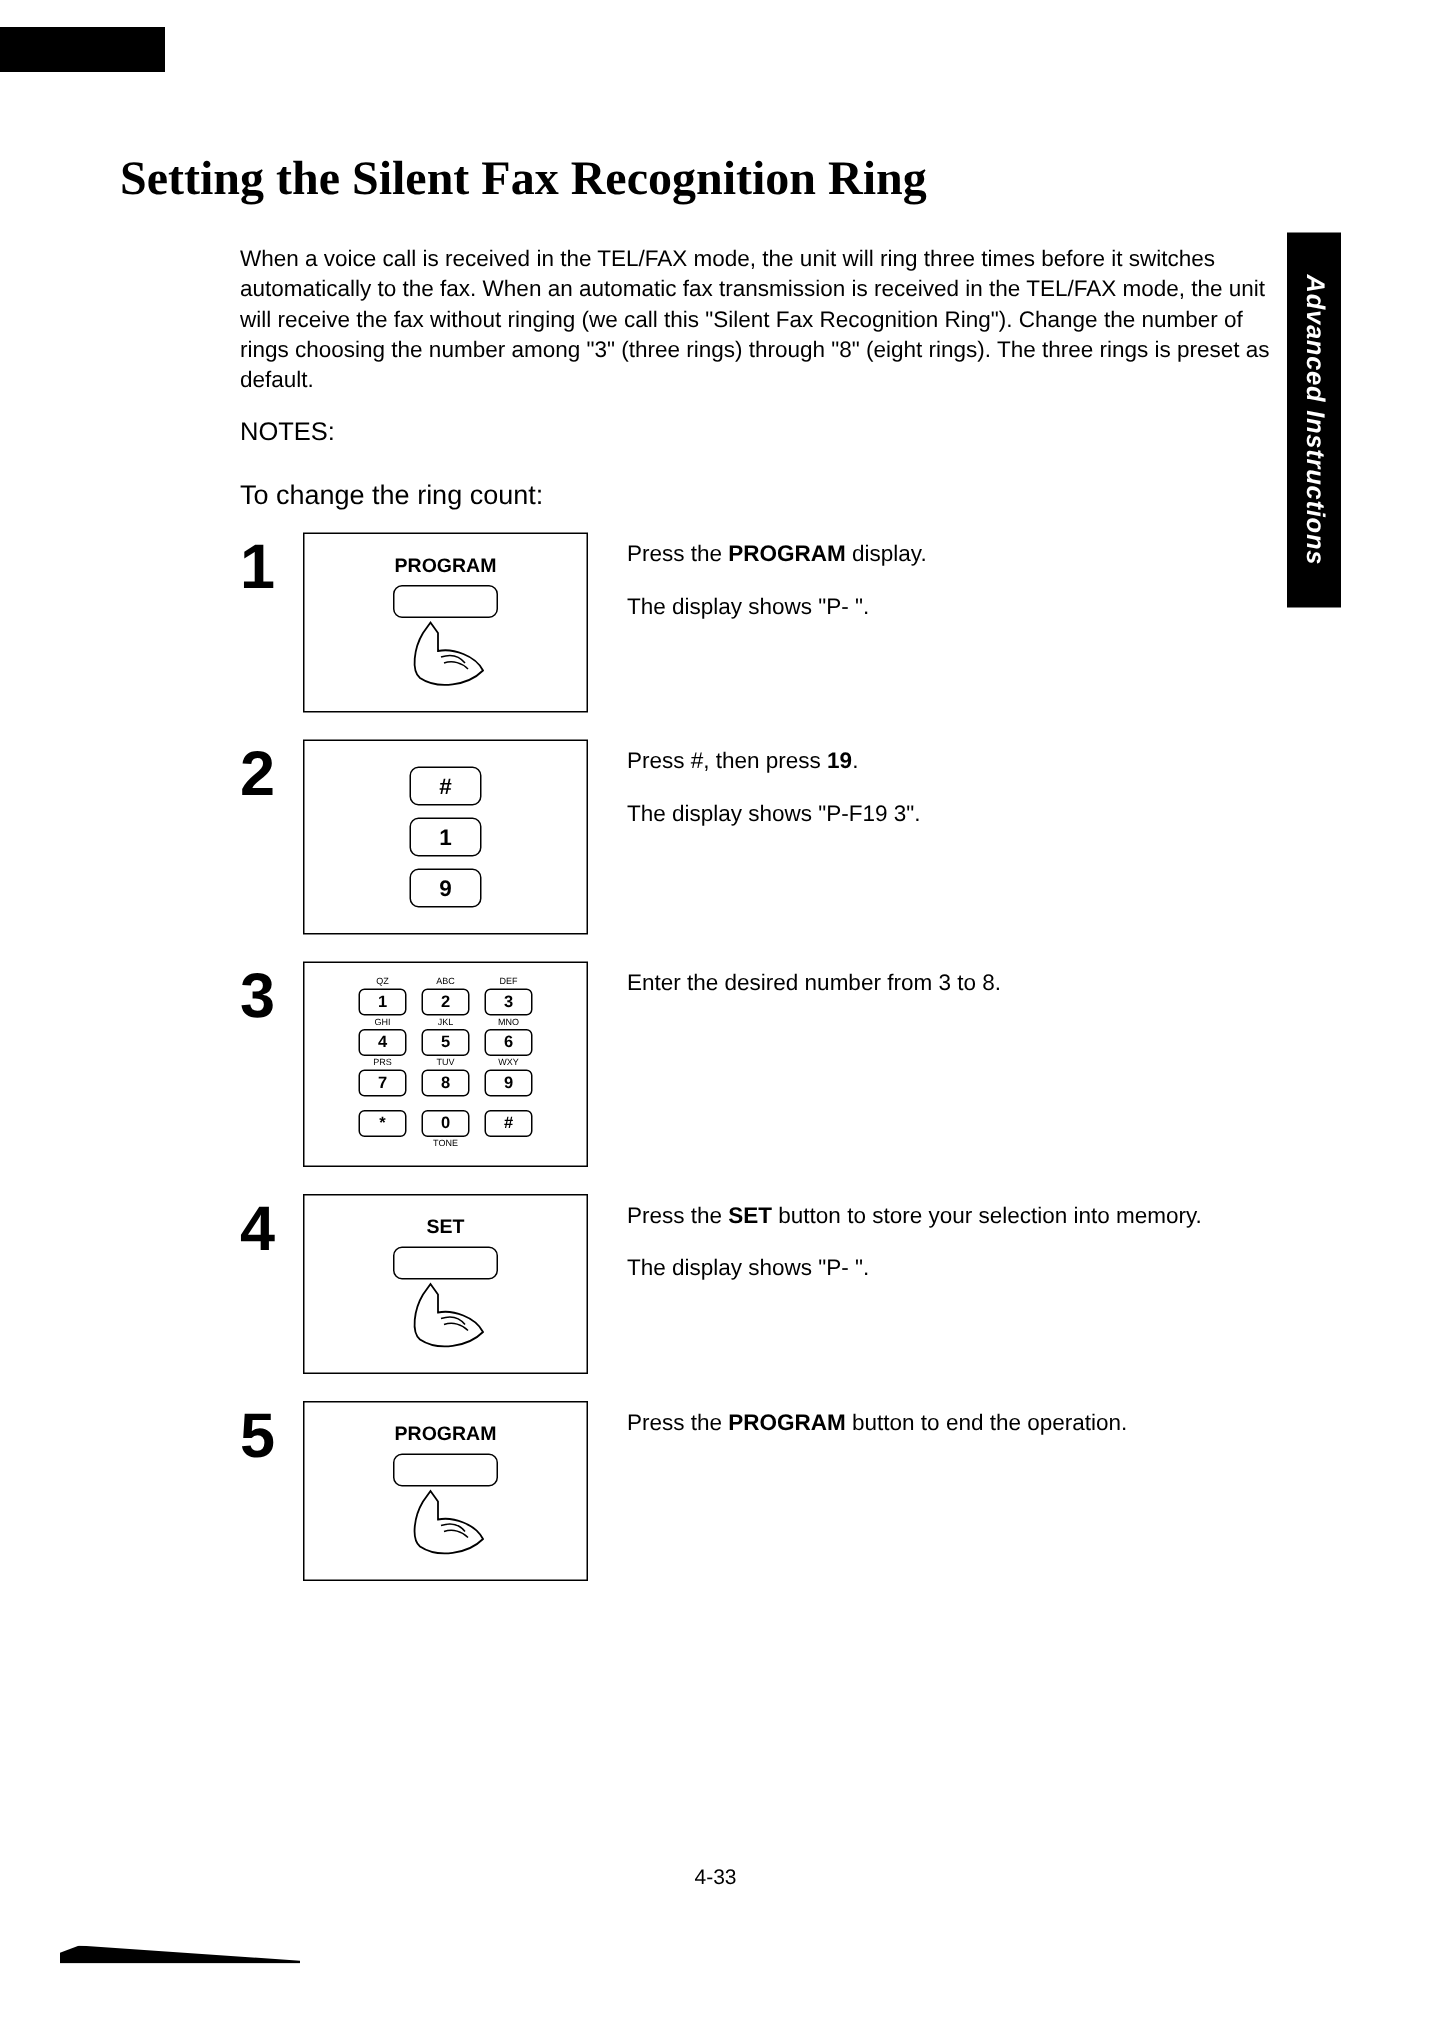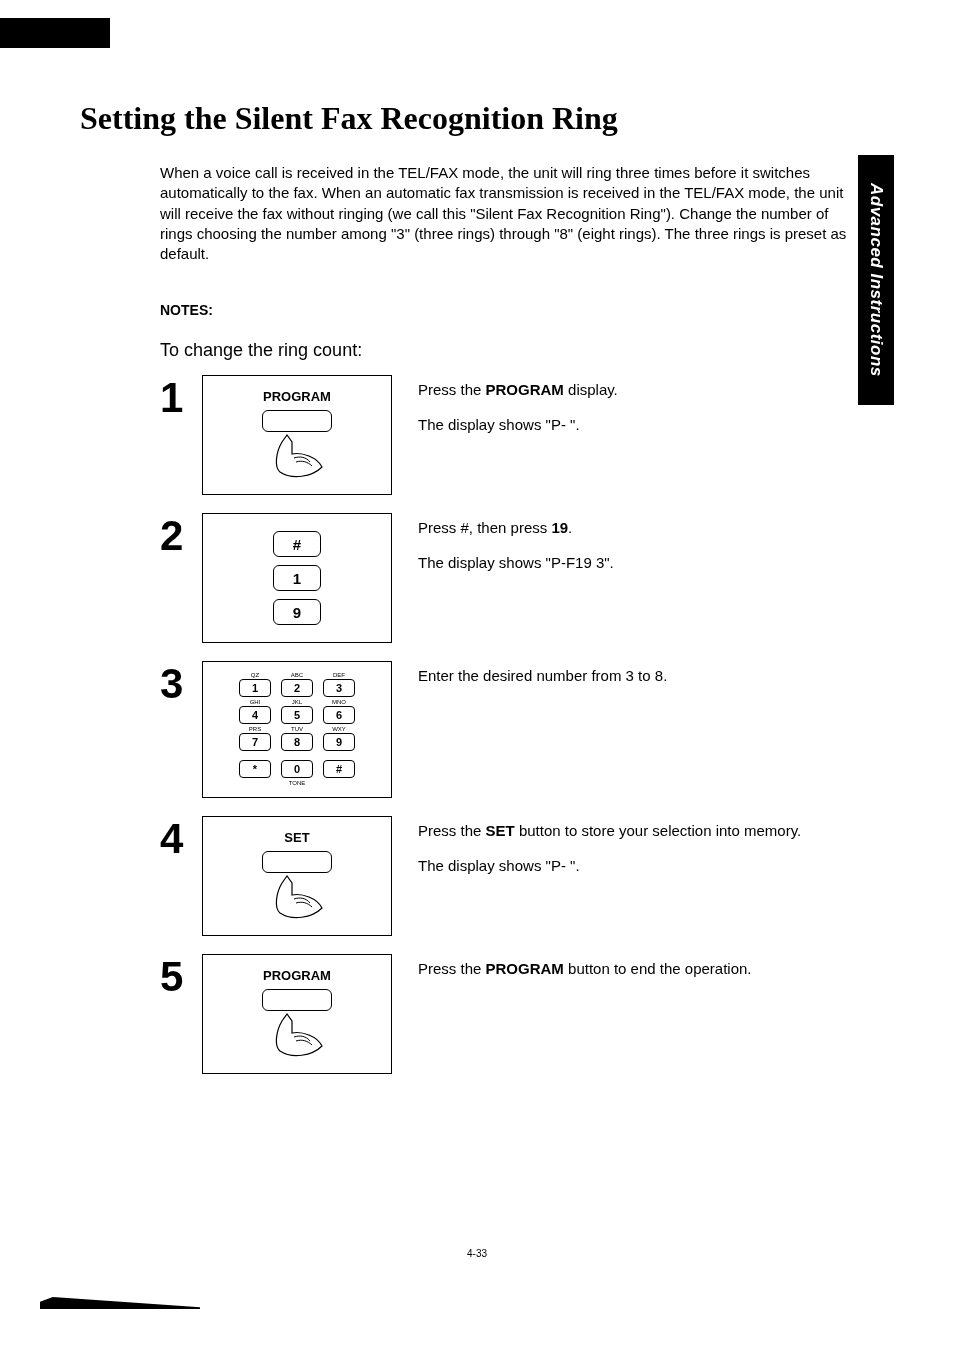--- a/index.html
+++ b/index.html
@@ -24,23 +24,23 @@
     margin: 0 0 26px 0;
   }
   .intro {
     margin-left: 80px;
     margin-right: 20px;
     font-size: 15px;
     line-height: 1.35;
   }
   .notes-h {
     margin-left: 80px;
-    font-size: 14px;
-    font-weight: 700;
-    margin-top: 38px;
+    font-size: 17px;
+    font-weight: 400;
+    margin-top: 14px;
     margin-bottom: 2px;
   }
   .notes {
     margin-left: 80px;
     font-size: 15px;
     line-height: 1.4;
   }
   .leadin {
     margin-left: 80px;
     font-size: 18px;
@@ -135,21 +135,21 @@
     align-items: center;
     justify-content: center;
     writing-mode: vertical-rl;
     letter-spacing: 0.5px;
   }
   .pagenum {
     position: absolute;
     bottom: 90px;
     left: 0; width: 954px;
     text-align: center;
-    font-size: 10px;
+    font-size: 14px;
   }
   .corner {
     position: absolute;
     top: 18px; left: 0;
     width: 110px; height: 30px;
     background: #000;
   }
   .bottom-mark {
     position: absolute;
     bottom: 40px; left: 40px;

